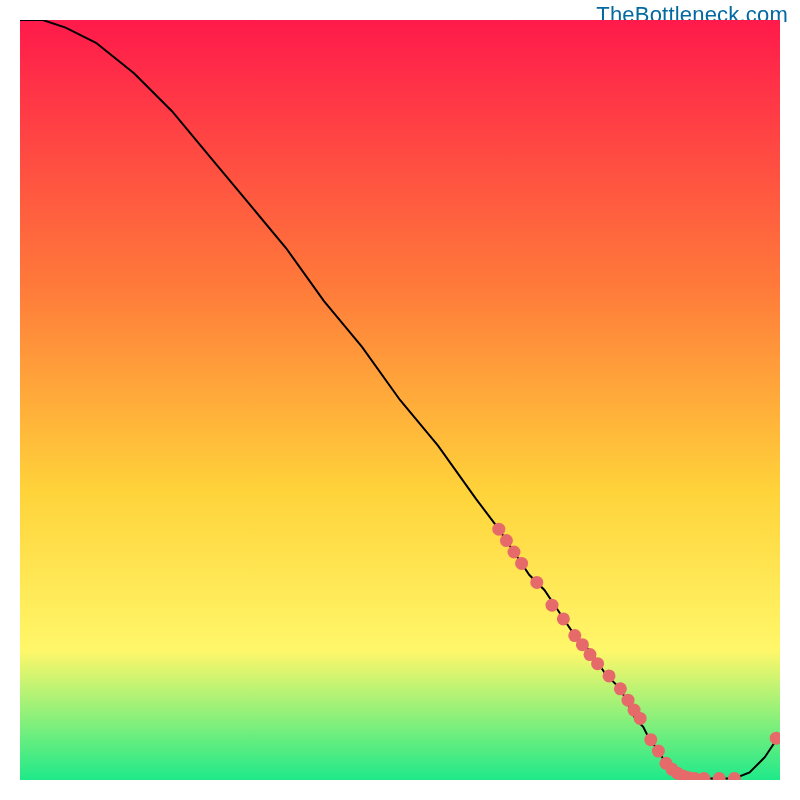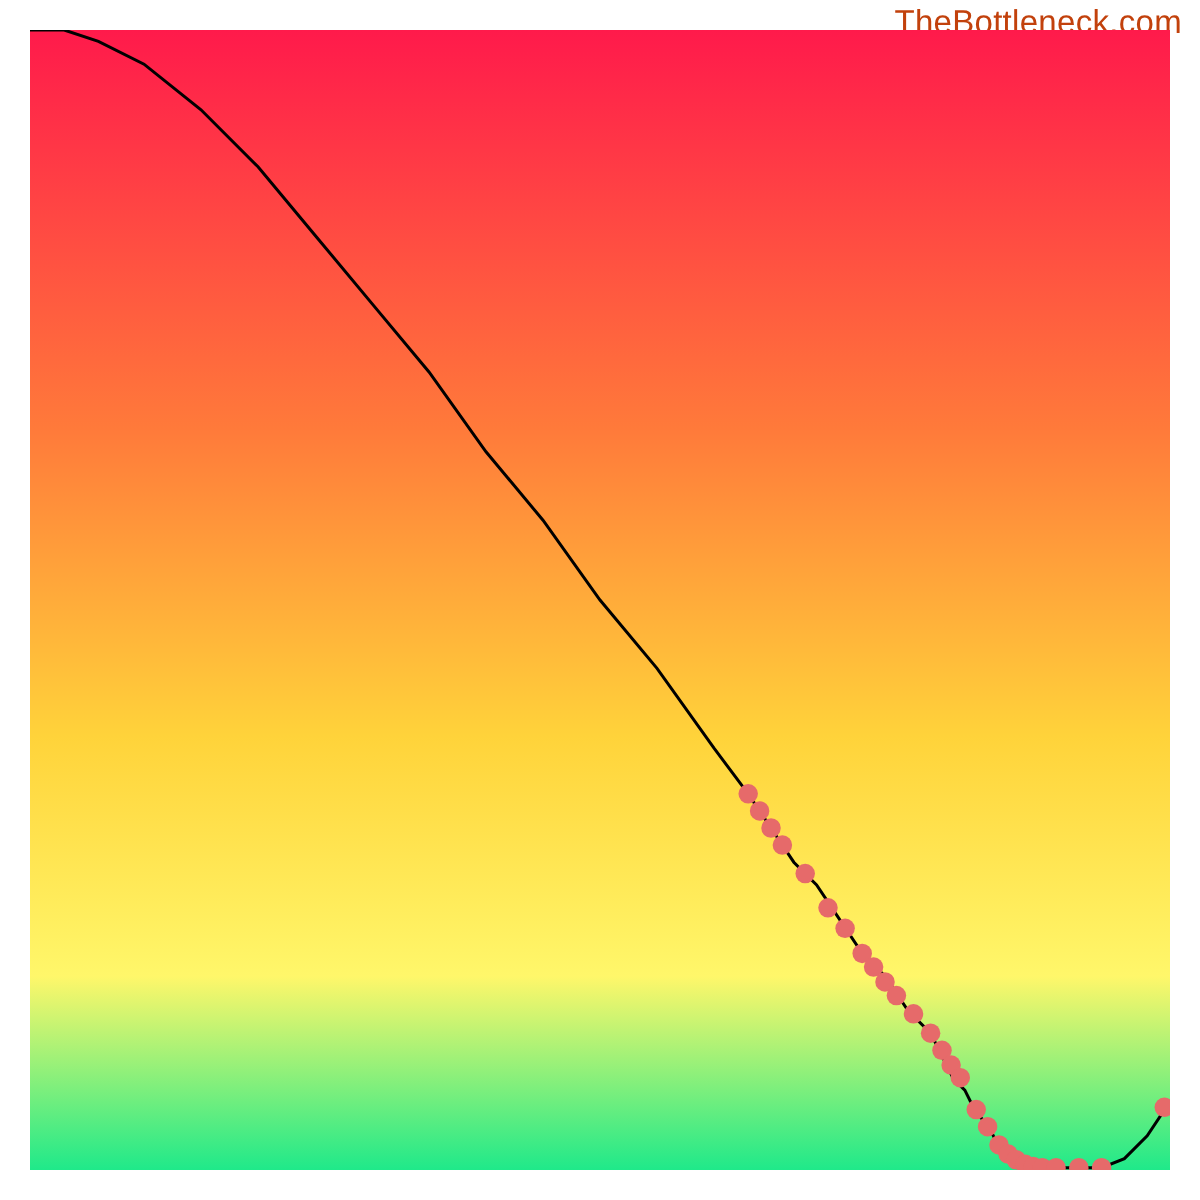--- a/index.html
+++ b/index.html
@@ -8,21 +8,21 @@
     position: relative;
     width: 800px;
     height: 800px;
   }
   .watermark {
     position: absolute;
     top: 2px;
     right: 12px;
     font-family: Arial, Helvetica, sans-serif;
     font-size: 22px;
-    color: #c2410c;
+    color: #0369a1;
     letter-spacing: 0.2px;
   }
   .plot {
     position: absolute;
     left: 20px;
     top: 20px;
     width: 760px;
     height: 760px;
   }
   .plot svg { display: block; }

